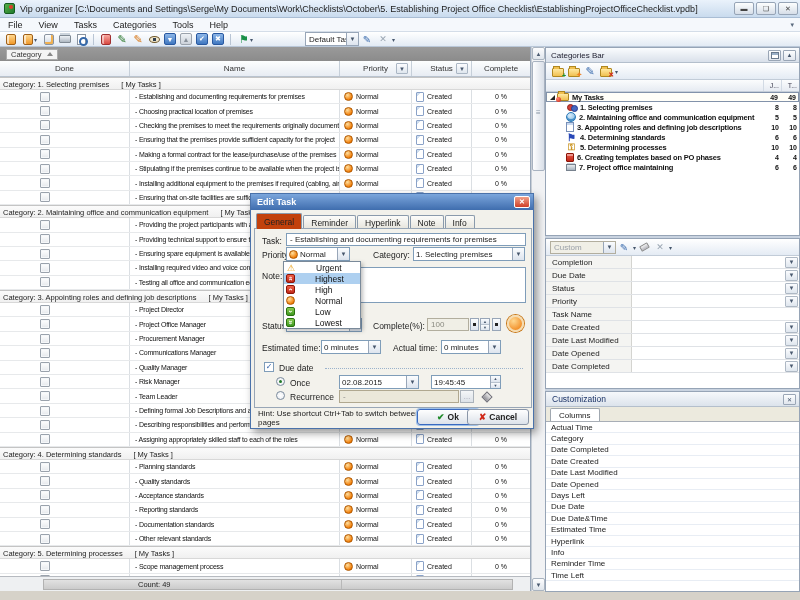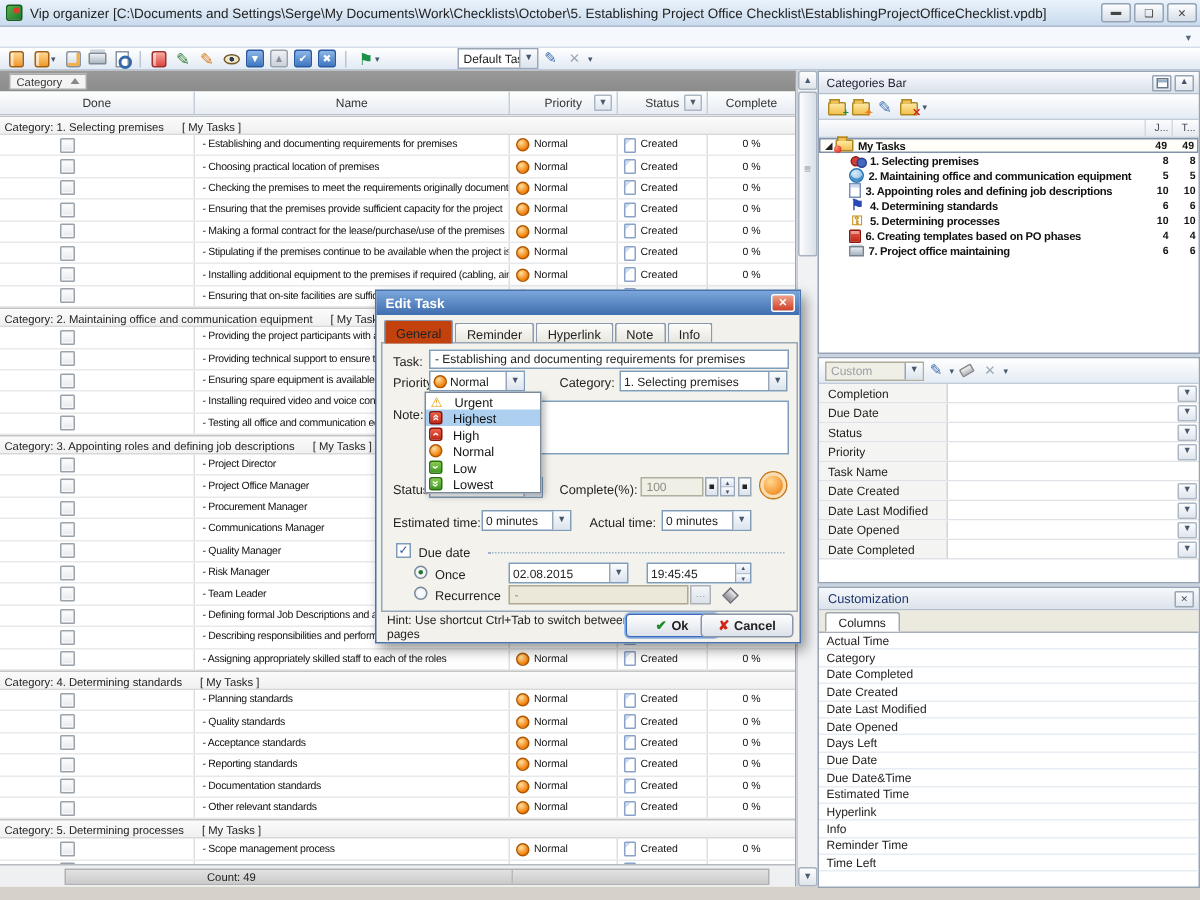--- a/index.html
+++ b/index.html
@@ -147,21 +147,21 @@
 #recdiam{position:absolute;left:224px;top:161px;width:15px;height:13px;display:flex;align-items:center;justify-content:center;}
 #recdiam i{width:8px;height:8px;transform:rotate(45deg);background:linear-gradient(#ececec,#8e8e96);border:1px solid #70707a;}
 #dhint{position:absolute;left:7px;top:215px;width:170px;font-size:8px;line-height:9px;color:#222;}
 .dbtn{position:absolute;top:215px;width:62px;height:16px;border-radius:3px;background:linear-gradient(#fefefe,#dce2ea);display:flex;align-items:center;justify-content:center;gap:3px;font-size:8.5px;font-weight:bold;color:#222;}
 #okbtn{left:166px;border:1px solid #3a6ac0;box-shadow:0 0 0 1px #9ec0e8;}
 #cancelbtn{left:216px;border:1px solid #8a96a8;}
 .okchk{color:#1f8a28;font-size:9px;}
 .cancx{color:#d02818;font-size:9px;}
 
 #pdrop{position:absolute;left:28px;top:32px;width:78px;background:#fff;border:1px solid #7a8a9a;z-index:60;box-shadow:2px 2px 4px rgba(0,0,0,.25);}
-.pitem{height:11px;display:flex;align-items:center;gap:7px;padding-left:2px;font-size:8.5px;color:#111;}
+.pitem{height:11px;display:flex;align-items:center;gap:20px;padding-left:2px;font-size:8.5px;color:#111;}
 .pitem.sel{background:#aed0f0;}
 .pic{width:10px;height:10px;flex:none;display:flex;align-items:center;justify-content:center;}
 .pi-urgent::after{content:"⚠";font-size:9px;color:#e89800;}
 .pi-sq{width:9px;height:9px;border-radius:2px;color:#fff;display:flex;align-items:center;justify-content:center;}
 .pi-highest,.pi-high{background:linear-gradient(#f06048,#c02818);border:1px solid #8c1408;}
 .pi-low,.pi-lowest{background:linear-gradient(#88cc50,#3e9820);border:1px solid #2a7010;}
 .pi-highest::after{content:"»";font-size:8px;font-weight:bold;color:#fff;transform:rotate(-90deg);display:block;}
 .pi-high::after{content:"›";font-size:8px;font-weight:bold;color:#fff;transform:rotate(-90deg);display:block;}
 .pi-low::after{content:"›";font-size:8px;font-weight:bold;color:#fff;transform:rotate(90deg);display:block;}
 .pi-lowest::after{content:"»";font-size:8px;font-weight:bold;color:#fff;transform:rotate(90deg);display:block;}
@@ -174,20 +174,28 @@
 
   <div id="titlebar" class="abs">
     <span id="appicon"></span>
     <span id="wtitle">Vip organizer [C:\Documents and Settings\Serge\My Documents\Work\Checklists\October\5. Establishing Project Office Checklist\EstablishingProjectOfficeChecklist.vpdb]</span>
     <span class="wbtn">▬</span>
     <span class="wbtn">❏</span>
     <span class="wbtn">✕</span>
   </div>
 
   <div id="menubar" class="abs">
+    <span style="display:flex">
+        <span class="mi">File</span>
+        <span class="mi">View</span>
+        <span class="mi">Tasks</span>
+        <span class="mi">Categories</span>
+        <span class="mi">Tools</span>
+        <span class="mi">Help</span>
+      </span>
     <span id="menuoverflow">▾</span>
   </div>
 
   <div id="toolbar" class="abs">
     <span style="display:flex;align-items:center">
         <span class="tb">
           <span class="ti ti-new-task"></span>
         </span>
         <span class="tb wide">
           <span class="ti ti-new-subtask"></span>

